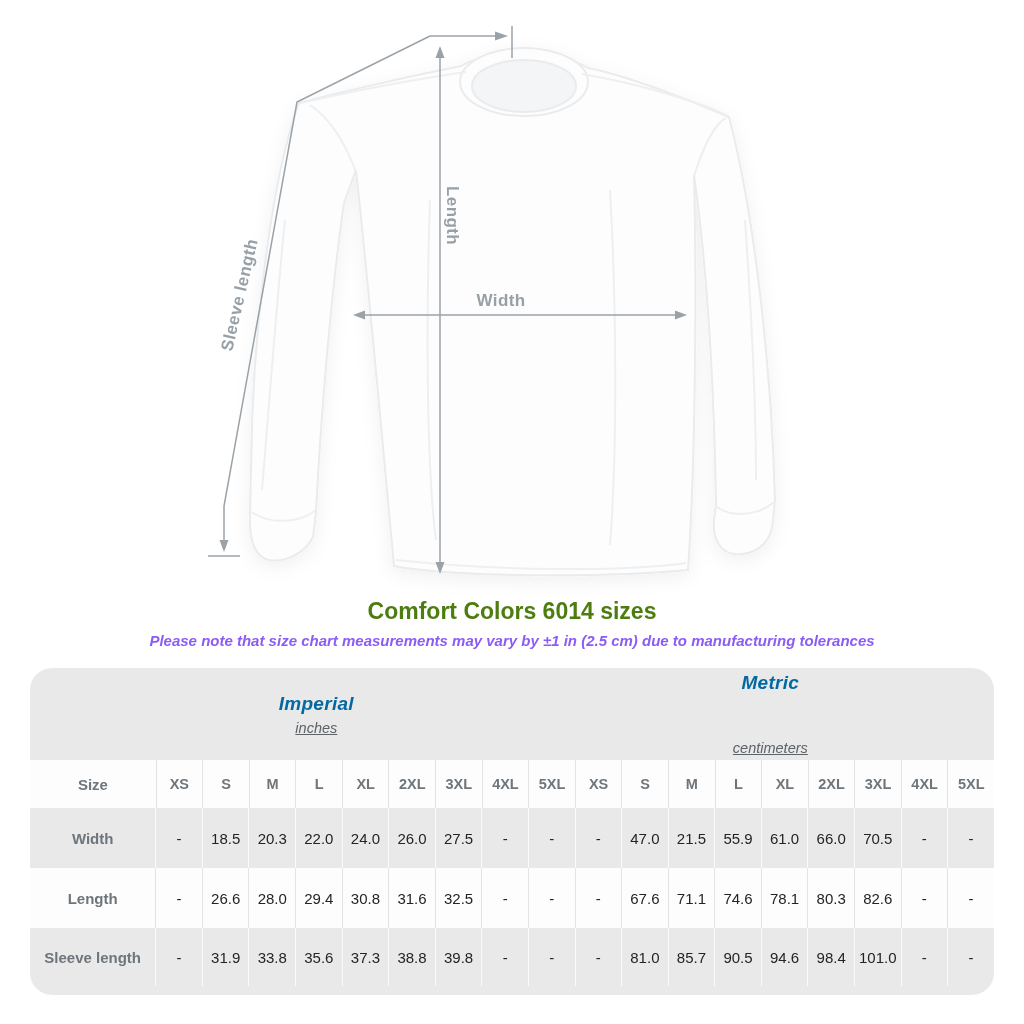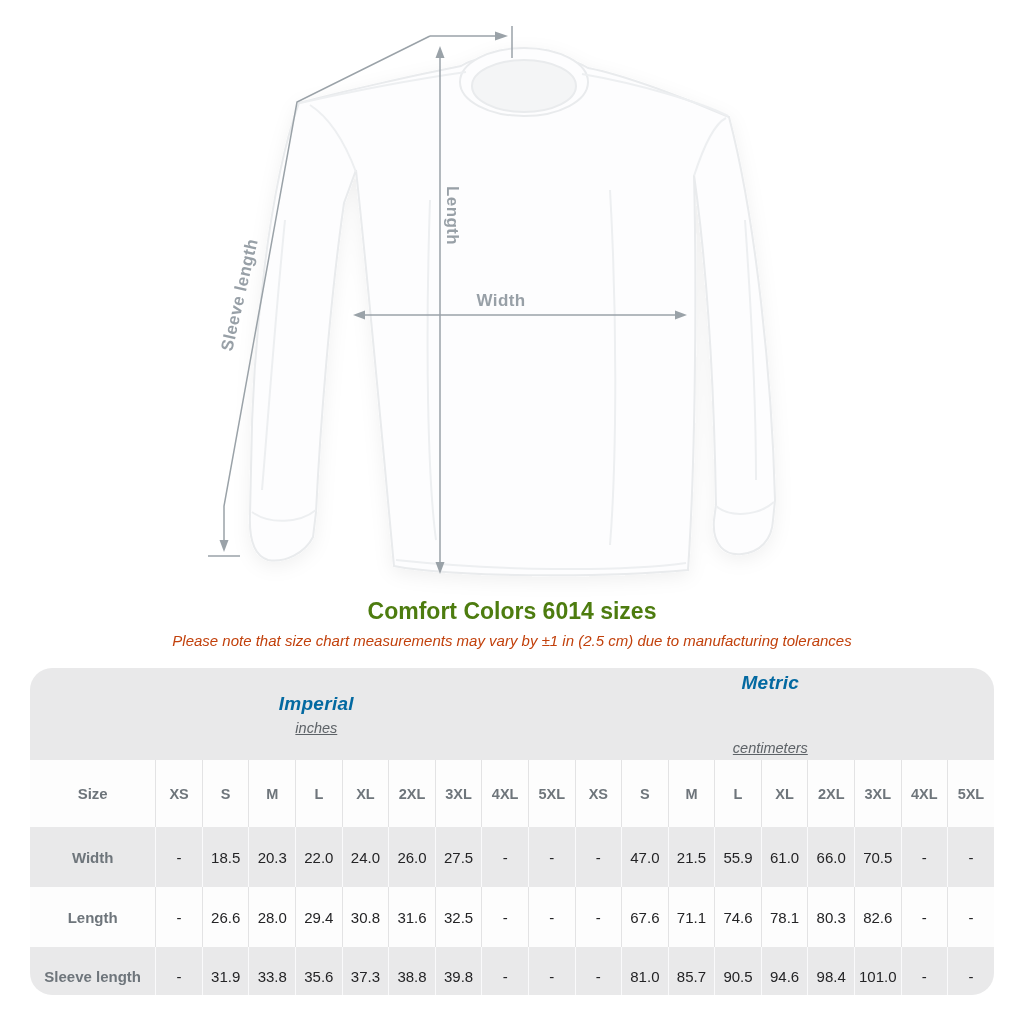--- a/index.html
+++ b/index.html
@@ -11,38 +11,38 @@
   
   .diagram { position:absolute; top:0; left:0; width:1024px; height:600px; }
   .diagram svg { display:block; }
   .mlabel { fill:#98a0a7; font-size:17px; font-weight:bold; letter-spacing:.4px; }
   .mline  { stroke:#9aa2a8; stroke-width:1.5; fill:none; }
   .mhead  { fill:#9aa2a8; stroke:none; }
 
   
   .title-block { position:absolute; top:599px; left:0; width:1024px; text-align:center; }
   .title-block h1 { margin:0 0 8px 0; font-size:23px; line-height:1.1; color:#4d7c0f; font-weight:bold; }
-  .title-block p  { margin:0; font-size:15px; font-style:italic; color:#c2410c; }
+  .title-block p  { margin:0; font-size:15px; font-style:italic; color:#8b5cf6;font-weight:bold; }
 
   
   .size-table {
     position:absolute; left:30px; top:668px; width:964px; height:327px;
     background:#e9e9ea; border-radius:22px; overflow:hidden;
   }
   .unit-header { display:flex; height:92px; }
   .uh { display:flex; flex-direction:column; align-items:center; justify-content:center; gap:5px; }
   .uh-left  { width:56.5%; padding-left:28px; box-sizing:border-box; }
   .uh-right { width:43.5%; padding-right:28px; box-sizing:border-box;gap:46px; }
   .uh .uname { font-size:19px; font-weight:bold; font-style:italic; color:#0369a1; letter-spacing:.3px; }
   .uh .uunit { font-size:14.5px; font-style:italic; color:#5d6267;text-decoration:underline; }
 
   .trow { display:flex; }
   .trow.white { background:#fdfdfd; --sep:#e3e3e4; }
   .trow.gray  { background:transparent; --sep:#fafafb; }
-  .trow.h57 { height:67px; } .trow.h58 { height:58px; } .trow.h60 { height:60px; }
+  .trow.h57 { height:48px;justify-content:flex-end; } .trow.h58 { height:58px; } .trow.h60 { height:60px; }
   .cell {
     flex:0 0 4.8333%; display:flex; align-items:center; justify-content:center;
     font-size:15px; color:#242426; border-left:1px solid var(--sep); box-sizing:border-box;
   }
   .labelcell {
     flex:0 0 13%; border-left:none; font-weight:bold; color:#6e757b; font-size:15px;
   }
   .szh { font-weight:bold; color:#6e757b; font-size:14.5px; }
 </style>
 </head>

